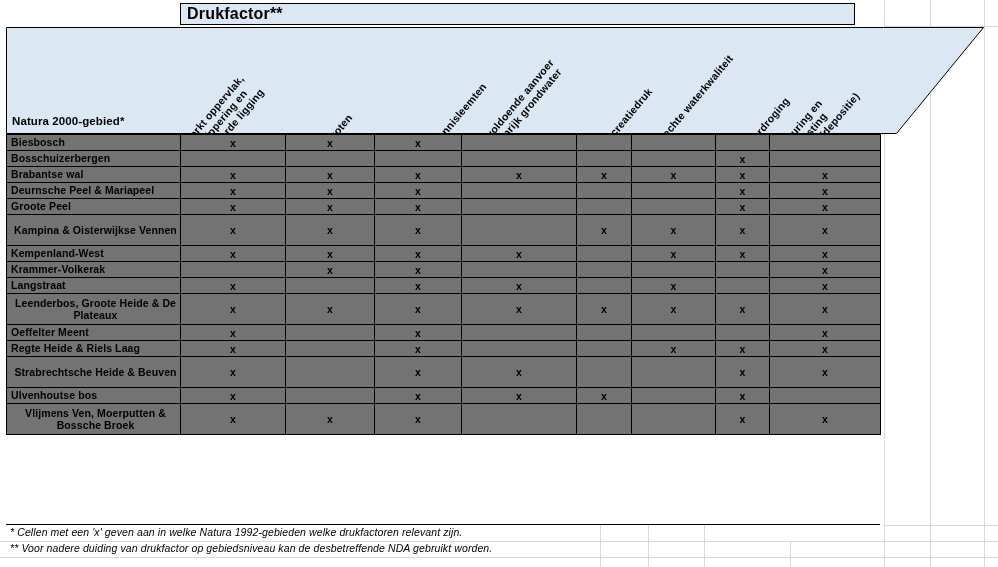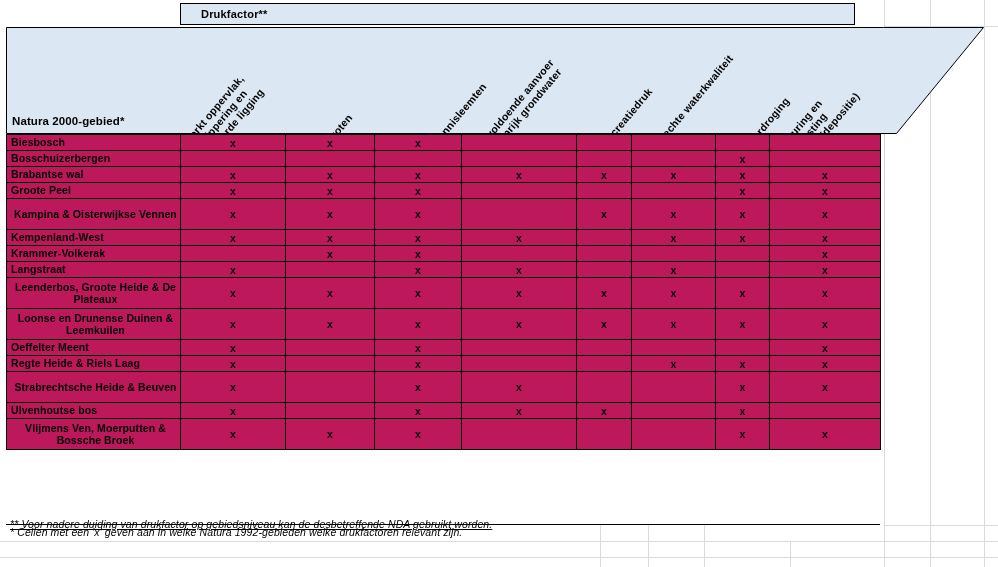--- a/index.html
+++ b/index.html
@@ -42,23 +42,23 @@
     position: absolute;
     left: 180px;
     top: 3px;
     width: 675px;
     height: 22px;
     background: #dbe7f3;
     border: 1px solid #000000;
     box-sizing: border-box;
     display: flex;
     align-items: center;
-    padding-left: 20px;
+    padding-left: 6px;
     font-weight: bold;
-    font-size: 11px;
+    font-size: 16px;
     letter-spacing: 0.2px;
   }
 
   
   .header-block {
     position: absolute;
     left: 6px;
     top: 27px;
     width: 978px;
     height: 104px;
@@ -92,21 +92,21 @@
     display: block;
   }
 
   
   table.matrix {
     position: absolute;
     left: 6px;
     top: 134px;
     border-collapse: collapse;
     table-layout: fixed;
-    background: #be185d;
+    background: #737373;
   }
   table.matrix td {
     border: 1px solid #000000;
     font-size: 10.5px;
     font-weight: bold;
     padding: 0 0 0 4px;
     height: 15px;
     vertical-align: middle;
     letter-spacing: 0.1px;
   }
@@ -127,21 +127,21 @@
   
   .footnote {
     position: absolute;
     left: 10px;
     font-style: italic;
     font-size: 10.5px;
     letter-spacing: 0.1px;
     color: #000000;
   }
   .fn1 { top: 526px; }
-  .fn2 { top: 518px; text-decoration: underline; }
+  .fn2 { top: 542px; }
 
   .fn-rule {
     position: absolute;
     left: 6px;
     width: 874px;
     height: 1px;
     background: #000000;
   }
 </style>
 </head>
@@ -254,20 +254,31 @@
         <td class="mark">x</td>
         <td class="mark">x</td>
         <td class="mark">x</td>
         <td class="mark">x</td>
         <td class="mark">x</td>
         <td class="mark">x</td>
         <td class="mark">x</td>
         <td class="mark">x</td>
       </tr>
       <tr>
+        <td class="name">Deurnsche Peel &amp; Mariapeel</td>
+        <td class="mark">x</td>
+        <td class="mark">x</td>
+        <td class="mark">x</td>
+        <td class="mark"></td>
+        <td class="mark"></td>
+        <td class="mark"></td>
+        <td class="mark">x</td>
+        <td class="mark">x</td>
+      </tr>
+      <tr>
         <td class="name">Groote Peel</td>
         <td class="mark">x</td>
         <td class="mark">x</td>
         <td class="mark">x</td>
         <td class="mark"></td>
         <td class="mark"></td>
         <td class="mark"></td>
         <td class="mark">x</td>
         <td class="mark">x</td>
       </tr>
@@ -310,31 +321,20 @@
         <td class="mark"></td>
         <td class="mark">x</td>
         <td class="mark">x</td>
         <td class="mark"></td>
         <td class="mark">x</td>
         <td class="mark"></td>
         <td class="mark">x</td>
       </tr>
       <tr>
         <td class="name two-line">Leenderbos, Groote Heide &amp; De Plateaux</td>
-        <td class="mark">x</td>
-        <td class="mark">x</td>
-        <td class="mark">x</td>
-        <td class="mark">x</td>
-        <td class="mark">x</td>
-        <td class="mark">x</td>
-        <td class="mark">x</td>
-        <td class="mark">x</td>
-      </tr>
-      <tr>
-        <td class="name two-line">Loonse en Drunense Duinen &amp; Leemkuilen</td>
         <td class="mark">x</td>
         <td class="mark">x</td>
         <td class="mark">x</td>
         <td class="mark">x</td>
         <td class="mark">x</td>
         <td class="mark">x</td>
         <td class="mark">x</td>
         <td class="mark">x</td>
       </tr>
       <tr>

